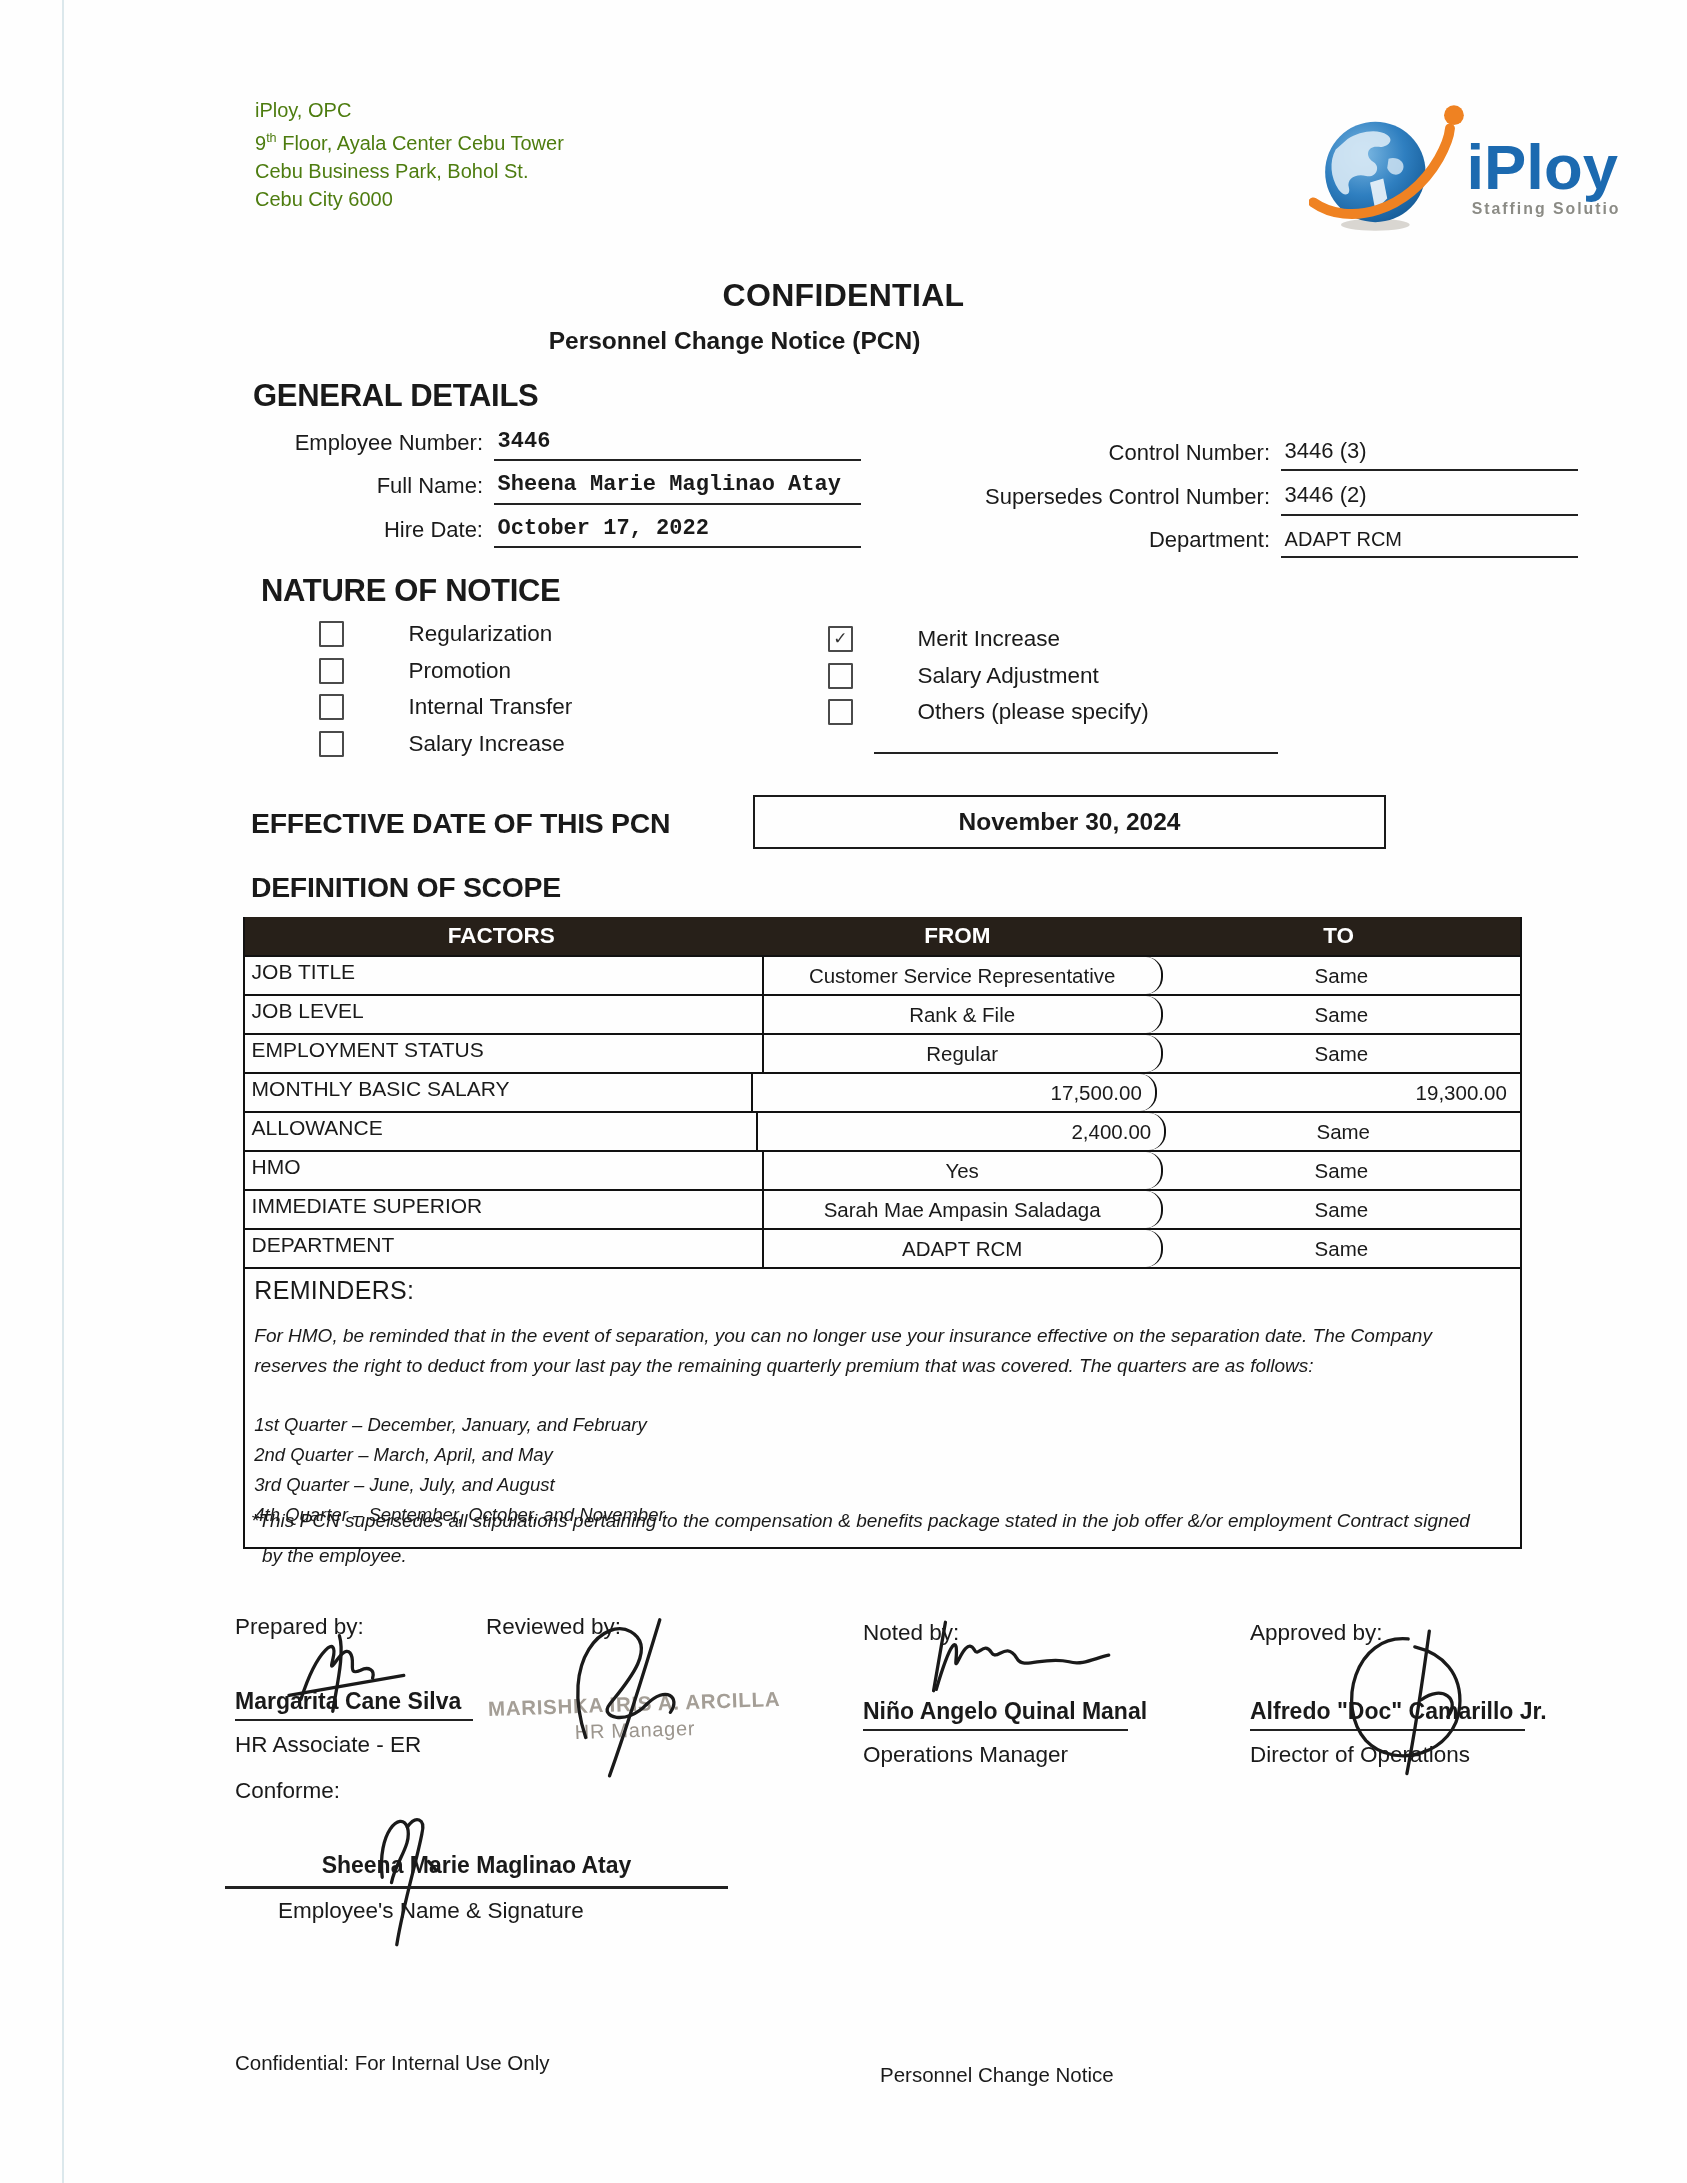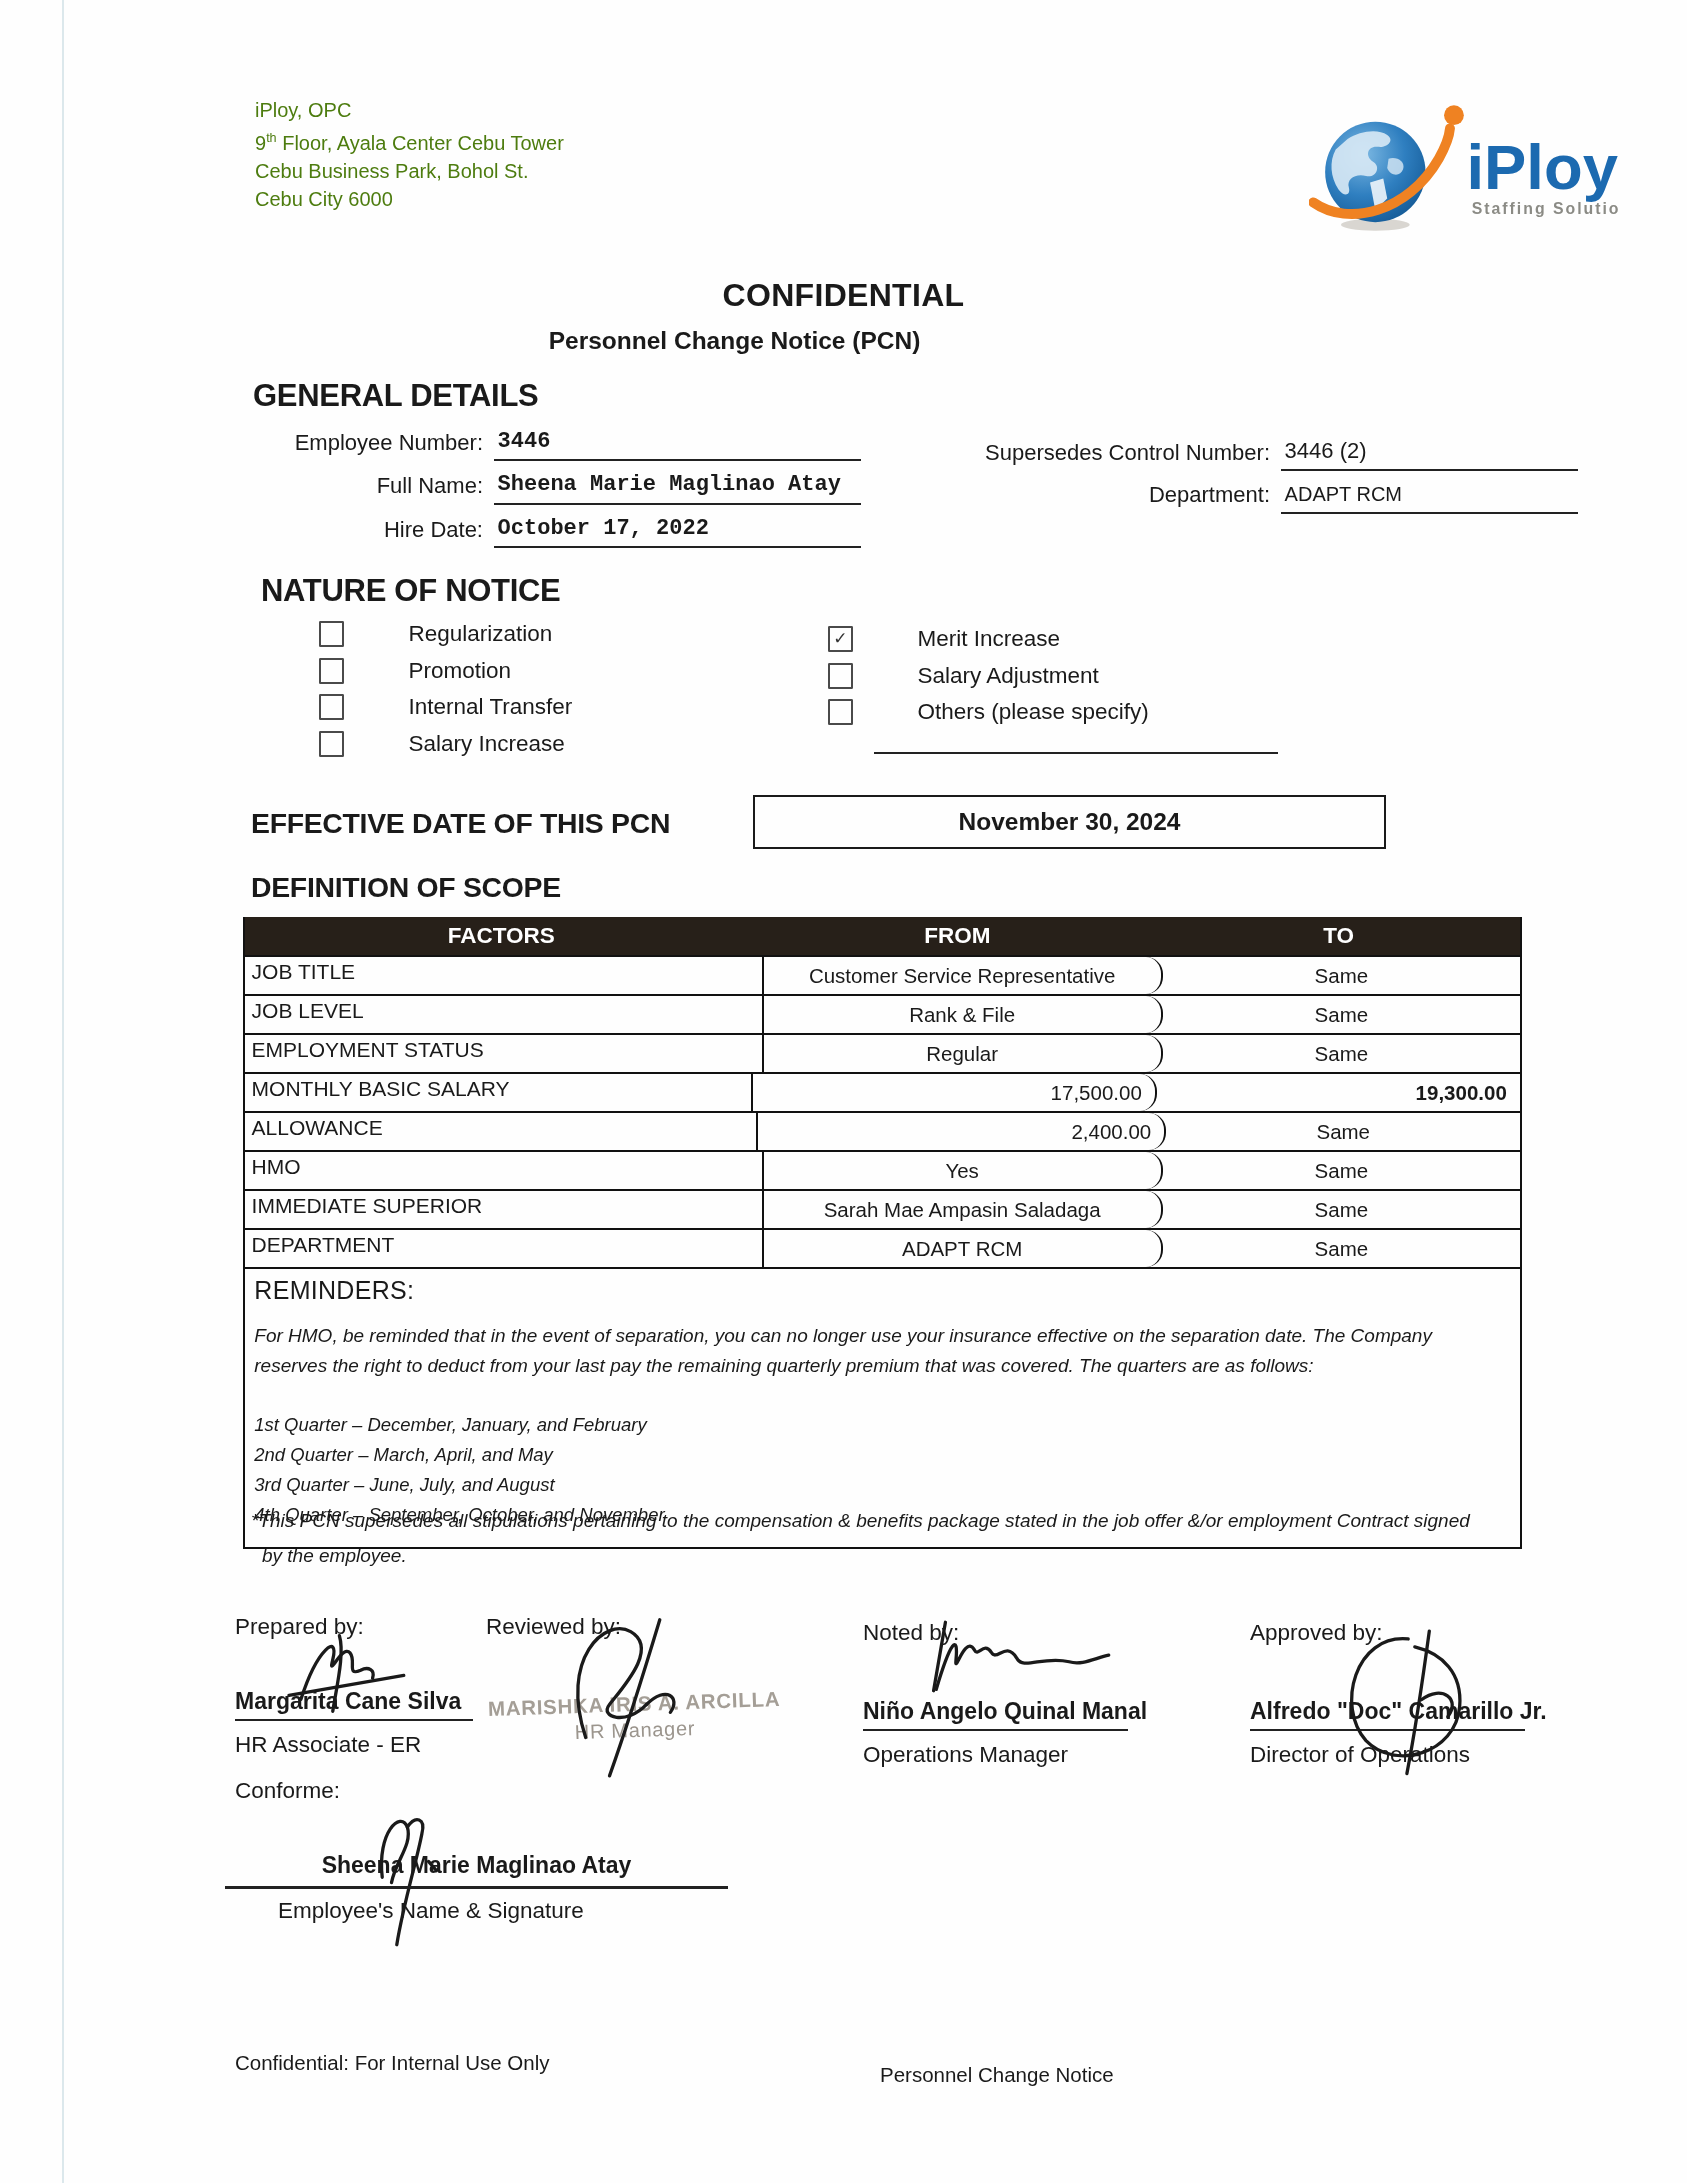--- a/index.html
+++ b/index.html
@@ -52,21 +52,21 @@
   
   .scope-table{position:absolute;left:243px;top:917px;width:1275px;border:2px solid #111;border-top:none;}
   .t-head{display:flex;height:38px;color:#fff;font-weight:bold;font-size:22.5px;}
   .t-head .hc{display:flex;align-items:center;justify-content:center;}
   .t-row{display:flex;border-top:2px solid #111;height:37px;font-size:20.5px;}
   .t-row .c1{width:511px;display:flex;align-items:flex-start;padding:2.6px 0 0 6.6px;font-size:21px;border-right:2px solid #111;}
   .t-row .c2{width:398px;display:flex;align-items:center;justify-content:center;border-right:2px solid #111;border-radius:17px;}
   .t-row .c3{width:358px;display:flex;align-items:center;justify-content:center;}
   .hc.h1{width:513px;}.hc.h2{width:400px;}.hc.h3{width:363px;}
   .t-row .num{justify-content:flex-end;padding-right:13.2px;}
-  .t-row .bold{font-weight:bold;}
+  .t-row .bold{font-weight:normal;}
   .reminders{border-top:2px solid #111;padding:6.6px 13.2px 17px 9.3px;}
   .rem-heading{font-size:25px;letter-spacing:0.3px;}
   .rem-text{font-size:19px;font-style:italic;line-height:30px;margin-top:16px;width:1217px;}
   .rem-quarters{margin-top:29px;font-size:18.5px;font-style:italic;line-height:30px;}
   .footnote{position:absolute;font-size:19px;font-style:italic;}
 
   
   .sig-block{position:absolute;width:370px;}
   .sig-label{font-size:22.5px;}
   .sig-name{font-size:23px;font-weight:bold;border-bottom:2.6px solid #222;padding-bottom:4px;white-space:nowrap;}
@@ -136,20 +136,24 @@
       <div class="gd-value">Sheena Marie Maglinao Atay</div>
     </div>
     <div class="gd-row">
       <div class="gd-label">Hire Date:</div>
       <div class="gd-value">October 17, 2022</div>
     </div>
   </div>
 
   <div class="gd-right">
     <div class="gd-row">
+      <div class="gd-label">Control Number:</div>
+      <div class="gd-value">3446 (3)</div>
+    </div>
+    <div class="gd-row">
       <div class="gd-label">Supersedes Control Number:</div>
       <div class="gd-value">3446 (2)</div>
     </div>
     <div class="gd-row">
       <div class="gd-label">Department:</div>
       <div class="gd-value small-caps">ADAPT RCM</div>
     </div>
   </div>
 
   <div class="section-heading" style="left:253px;top:573px;margin-left:8px;">NATURE OF NOTICE</div>

